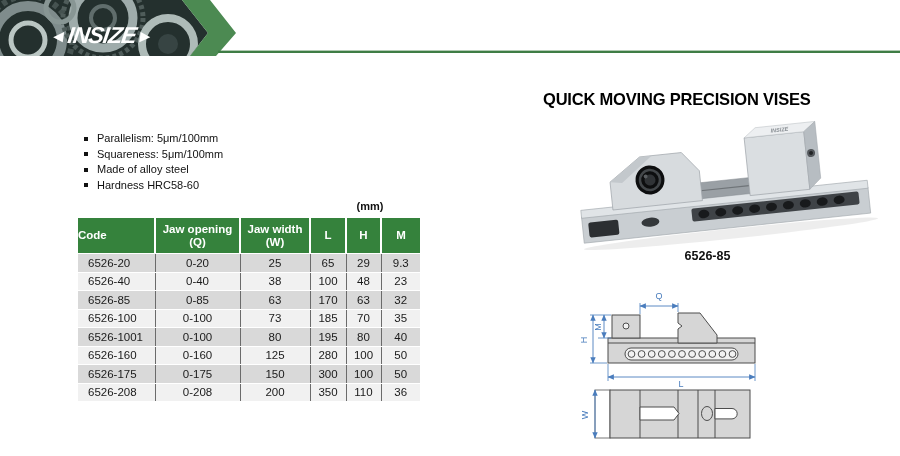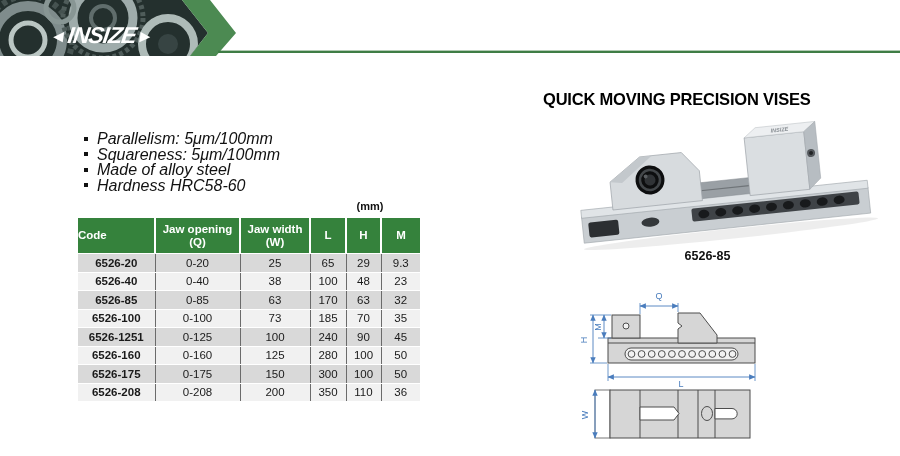--- a/index.html
+++ b/index.html
@@ -8,38 +8,38 @@
 
   
   .hdr-svg{position:absolute;left:0;top:0;}
   .logo{position:absolute;left:50px;top:22px;display:flex;align-items:center;gap:1px;
         color:#fff;font-style:italic;font-weight:bold;transform:skewX(-8deg);
         letter-spacing:-1px;font-size:23px;}
   .logo .arr{font-size:17px;letter-spacing:0;transform:translateY(0.5px);}
 
   
   .features{position:absolute;left:84px;top:131px;margin:0;padding:0;list-style:none;
-            font-size:16px;line-height:15.5px;color:#111;font-style:italic;}
+            font-size:11px;line-height:15.5px;color:#111;}
   .features li{position:relative;padding-left:13px;}
   .features li::before{content:"";position:absolute;left:0;top:5.5px;width:4px;height:4px;background:#111;}
 
   .unit{position:absolute;left:320px;top:200px;width:100px;text-align:center;
         font-size:11px;font-weight:bold;color:#111;}
 
   .spec{position:absolute;left:78px;top:218px;width:342px;border-collapse:collapse;
         font-size:11.5px;table-layout:fixed;}
   .spec th{background:var(--table_header_green,#35823c);color:#fff;font-weight:bold;
            height:35px;padding:0;border-right:2px solid #fff;border-bottom:1px solid #fff;
            text-align:center;font-size:11.5px;line-height:13px;}
   .spec th:first-child{text-align:left;padding-left:0;}
   .spec th:last-child{border-right:none;}
   .spec td{height:17.5px;padding:0;text-align:center;border-right:1.5px solid #6b6b6b;
            border-bottom:1px solid #fff;color:#1a1a1a;}
   .spec td:last-child{border-right:none;}
-  .spec td.code{font-weight:bold;text-align:center;}
+  .spec td.code{font-weight:normal;text-align:left;padding-left:10px;}
   .spec tbody tr:nth-child(odd){background:var(--row_shade,#d9d9d9);}
   .spec tbody tr:nth-child(even){background:var(--row_light,#f1f1f1);}
 
   
   .title{position:absolute;left:543px;top:90px;width:350px;font-size:16.5px;
          font-weight:bold;letter-spacing:-0.2px;color:#000;}
   .fig{position:absolute;left:562px;top:110px;}
   .caption{position:absolute;left:545px;top:249px;width:325px;text-align:center;
            font-size:12.5px;font-weight:bold;color:#111;}
   .drw{position:absolute;left:570px;top:283px;}
@@ -138,26 +138,26 @@
         </tr>
         <tr>
           <td class="code">6526-100</td>
           <td>0-100</td>
           <td>73</td>
           <td>185</td>
           <td>70</td>
           <td>35</td>
         </tr>
         <tr>
-          <td class="code">6526-1251</td>
-          <td>0-125</td>
-          <td>100</td>
-          <td>240</td>
-          <td>90</td>
-          <td>45</td>
+          <td class="code">6526-1001</td>
+          <td>0-100</td>
+          <td>80</td>
+          <td>195</td>
+          <td>80</td>
+          <td>40</td>
         </tr>
         <tr>
           <td class="code">6526-160</td>
           <td>0-160</td>
           <td>125</td>
           <td>280</td>
           <td>100</td>
           <td>50</td>
         </tr>
         <tr>

